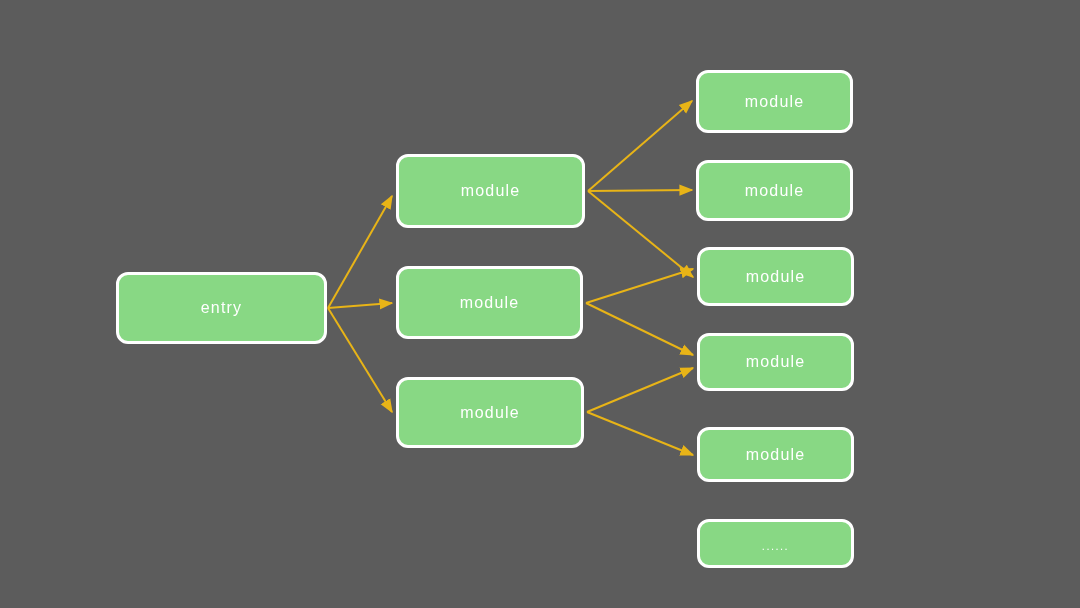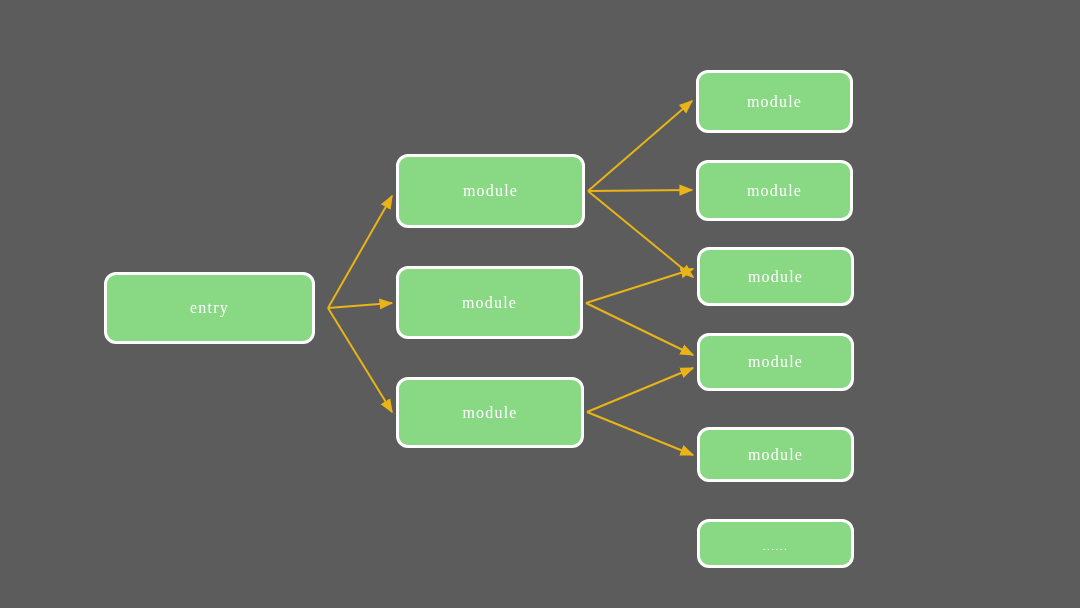--- a/index.html
+++ b/index.html
@@ -33,21 +33,21 @@
     background: #88d884;
     border: 3px solid #ffffff;
     border-radius: 12px;
     display: flex;
     align-items: center;
     justify-content: center;
     z-index: 2;
   }
   .node-label {
     color: #ffffff;
-    font-family: Liberation Serif, serif;
+    font-family: Liberation Sans, sans-serif;
     font-size: 16px;
     letter-spacing: 1.2px;
     line-height: 1;
     white-space: nowrap;
     user-select: none;
   }
   .node-label.ellipsis {
     font-size: 11px;
     letter-spacing: 1.5px;
     position: relative;
@@ -71,21 +71,21 @@
       <line x1="588" y1="191" x2="692" y2="101" stroke="#e8b417" stroke-width="2" marker-end="url(#arrowhead)"></line>
       <line x1="588" y1="191" x2="692" y2="190" stroke="#e8b417" stroke-width="2" marker-end="url(#arrowhead)"></line>
       <line x1="588" y1="191" x2="693" y2="277" stroke="#e8b417" stroke-width="2" marker-end="url(#arrowhead)"></line>
       <line x1="586" y1="303" x2="693" y2="269" stroke="#e8b417" stroke-width="2" marker-end="url(#arrowhead)"></line>
       <line x1="586" y1="303" x2="693" y2="355" stroke="#e8b417" stroke-width="2" marker-end="url(#arrowhead)"></line>
       <line x1="587" y1="412" x2="693" y2="368" stroke="#e8b417" stroke-width="2" marker-end="url(#arrowhead)"></line>
       <line x1="587" y1="412" x2="693" y2="455" stroke="#e8b417" stroke-width="2" marker-end="url(#arrowhead)"></line>
     </svg>
 
   <div id="node-layer">
-      <div class="node" style="left: 104px; top: 272px; width: 211px; height: 72px; background: rgb(136, 216, 132); border-color: rgb(255, 255, 255);">
+      <div class="node" style="left: 116px; top: 272px; width: 211px; height: 72px; background: rgb(136, 216, 132); border-color: rgb(255, 255, 255);">
         <span class="node-label" style="color: rgb(255, 255, 255);">entry</span>
       </div>
       <div class="node" style="left: 396px; top: 154px; width: 189px; height: 74px; background: rgb(136, 216, 132); border-color: rgb(255, 255, 255);">
         <span class="node-label" style="color: rgb(255, 255, 255);">module</span>
       </div>
       <div class="node" style="left: 396px; top: 266px; width: 187px; height: 73px; background: rgb(136, 216, 132); border-color: rgb(255, 255, 255);">
         <span class="node-label" style="color: rgb(255, 255, 255);">module</span>
       </div>
       <div class="node" style="left: 396px; top: 377px; width: 188px; height: 71px; background: rgb(136, 216, 132); border-color: rgb(255, 255, 255);">
         <span class="node-label" style="color: rgb(255, 255, 255);">module</span>

